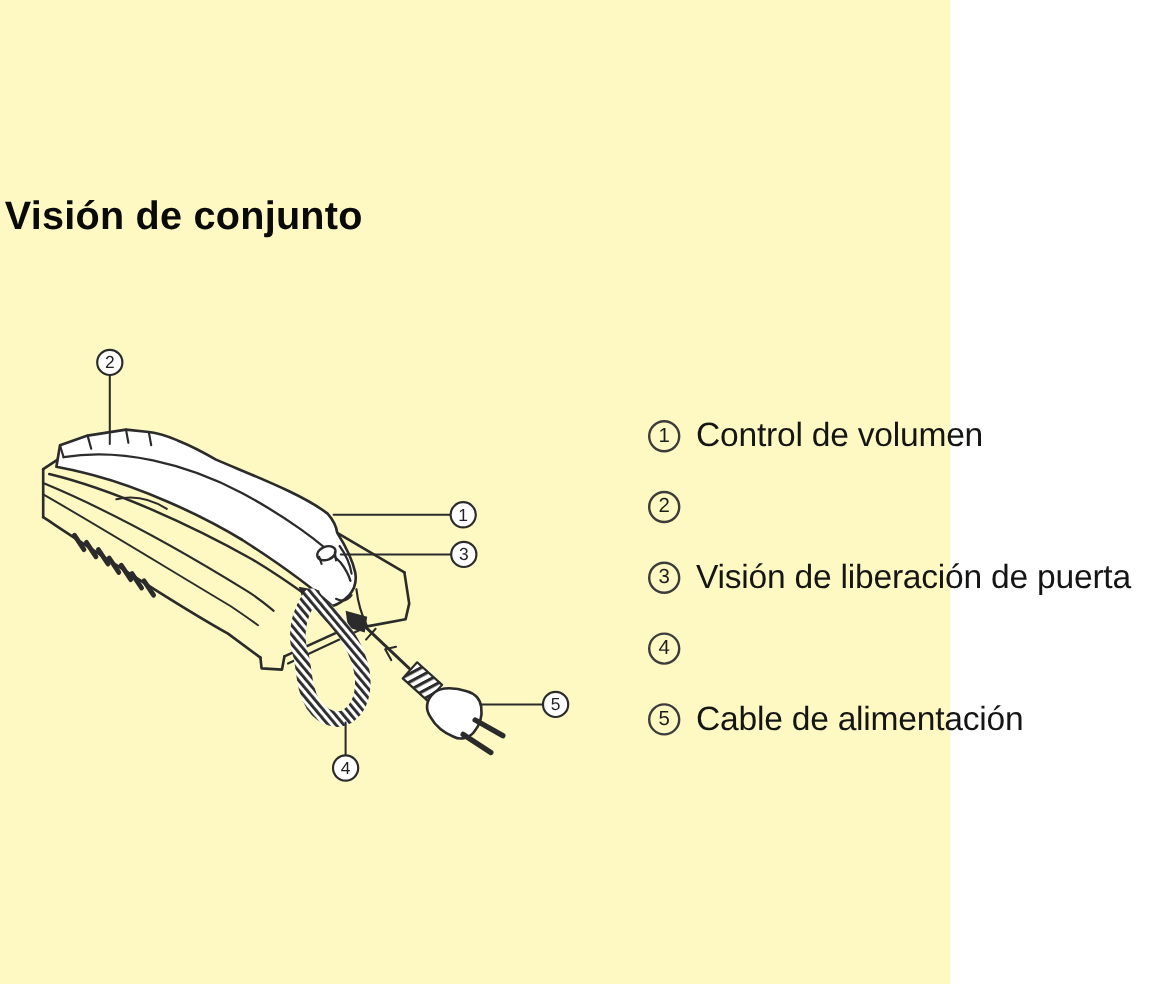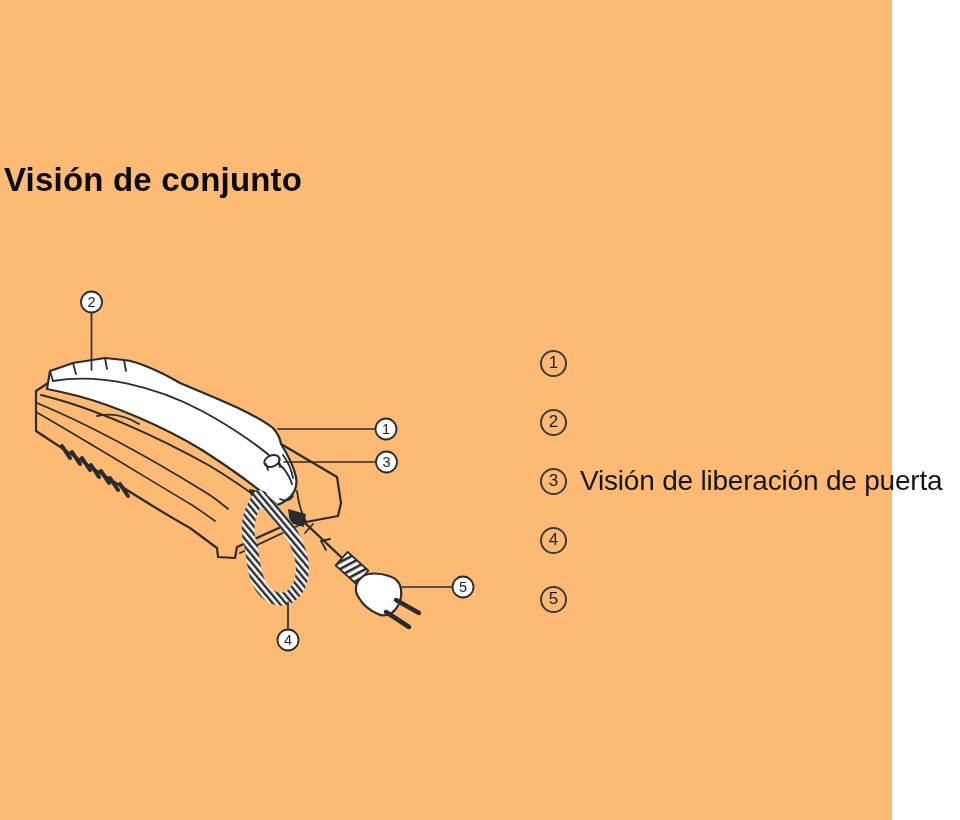--- a/index.html
+++ b/index.html
@@ -6,23 +6,23 @@
     margin: 0;
     padding: 0;
     background: #ffffff;
     width: 960px;
     height: 820px;
     overflow: hidden;
     font-family: "Liberation Sans", sans-serif;
   }
   .page {
     position: relative;
-    width: 892px;
+    width: 792px;
     height: 820px;
-    background: #fdba74;
+    background: #fef9c3;
   }
   .page-title {
     position: absolute;
     left: 4px;
     top: 161px;
     font-size: 33px;
     font-weight: bold;
     color: #0a0a0a;
     letter-spacing: 0.2px;
     white-space: nowrap;
@@ -209,20 +209,21 @@
       <text class="callout-digit" x="288" y="645">4</text>
       <text class="callout-digit" x="463" y="592">5</text>
     </g>
   </svg>
 
   <div class="legend">
     <div class="legend-row">
       <span class="legend-circle">
         <span>1</span>
       </span>
+      <span class="legend-label">Control de volumen</span>
     </div>
     <div class="legend-row">
       <span class="legend-circle">
         <span>2</span>
       </span>
     </div>
     <div class="legend-row">
       <span class="legend-circle">
         <span>3</span>
       </span>
@@ -230,16 +231,17 @@
     </div>
     <div class="legend-row">
       <span class="legend-circle">
         <span>4</span>
       </span>
     </div>
     <div class="legend-row">
       <span class="legend-circle">
         <span>5</span>
       </span>
+      <span class="legend-label">Cable de alimentación</span>
     </div>
   </div>
 
 </div>
 
 </body></html>

